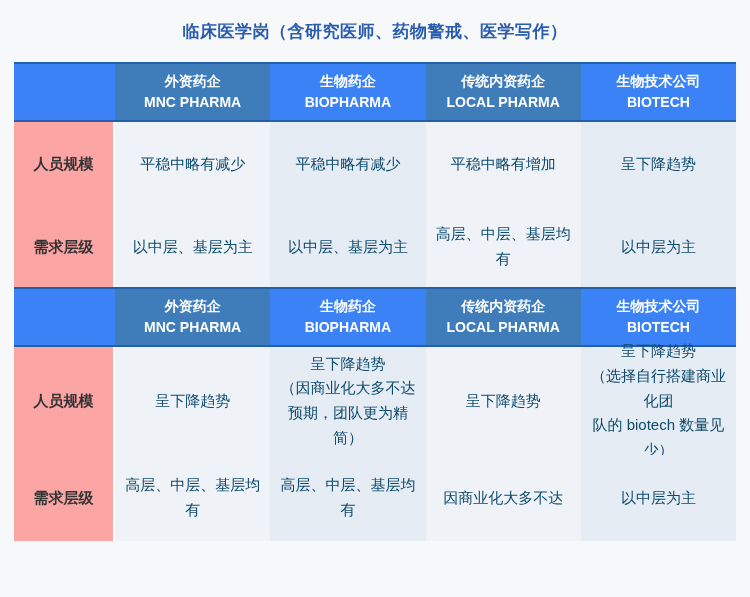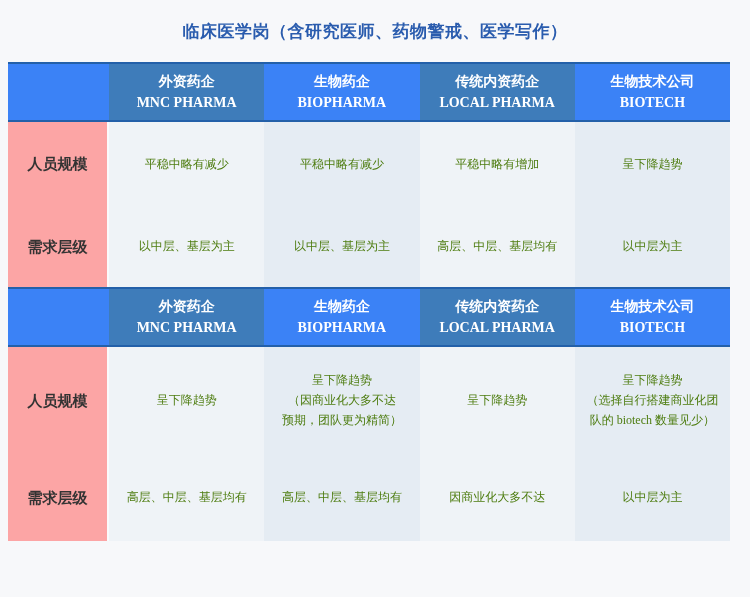--- a/index.html
+++ b/index.html
@@ -8,38 +8,37 @@
     width: 750px;
     height: 597px;
     background: #f7f8fa;
     font-family: "Liberation Sans", "DejaVu Sans", sans-serif;
     overflow: hidden;
   }
   .page {
     width: 750px;
     height: 456px;
     box-sizing: border-box;
-    font-family: Liberation Serif, serif;
   }
   .section-title {
     height: 62px;
     display: flex;
     align-items: center;
     justify-content: center;
     color: #2a5cae;
     font-size: 17px;
     font-weight: bold;
     letter-spacing: 0.5px;
   }
   .section-title.mid {
     height: 50px;
   }
   .grid-table {
     width: 722px;
-    margin: 0 8px;
+    margin: 0 14px;
     display: grid;
     grid-template-columns: 101px 1fr 1fr 1fr 1fr;
   }
   .t1 { grid-template-rows: 60px 85px 80px; }
   .t2 { grid-template-rows: 60px 108px 86px; }
 
   .th {
     display: flex;
     flex-direction: column;
     align-items: center;
@@ -65,22 +64,22 @@
     align-items: center;
     justify-content: center;
     border-right: 2px solid #fafbfc;
     box-sizing: border-box;
   }
   .cell {
     display: flex;
     align-items: center;
     justify-content: center;
     text-align: center;
-    color: #4d7c0f;
-    font-size: 12px;
+    color: #0c4a6e;
+    font-size: 15px;
     line-height: 1.65;
     white-space: pre-line;
     padding: 0 8px;
     box-sizing: border-box;
   }
   .cell.c-light { background: #eff3f7; }
   .cell.c-dark  { background: #e5ecf3; }
 </style>
 </head>
 <body>

